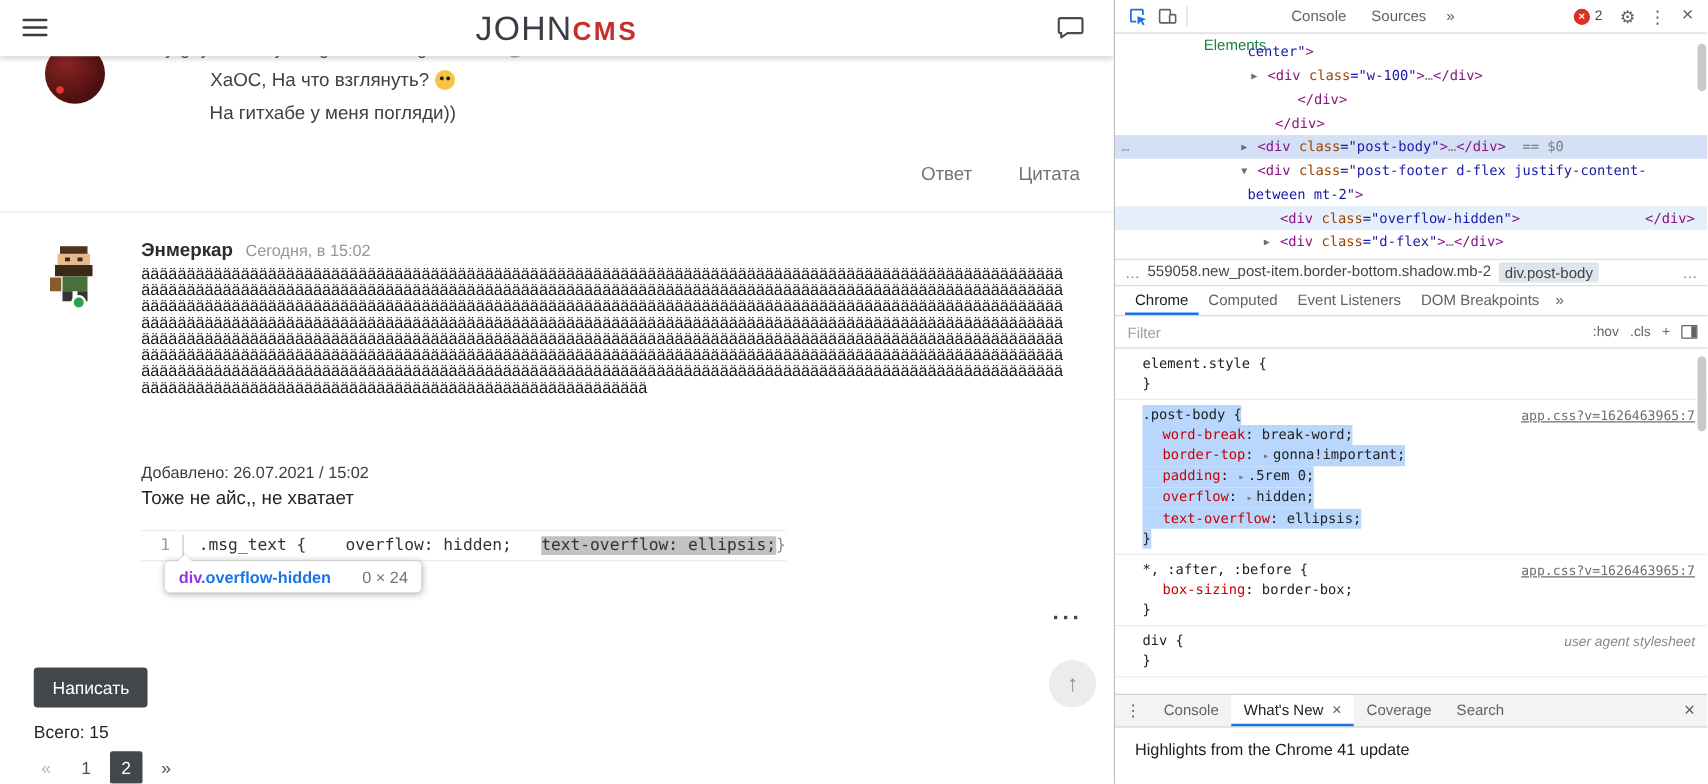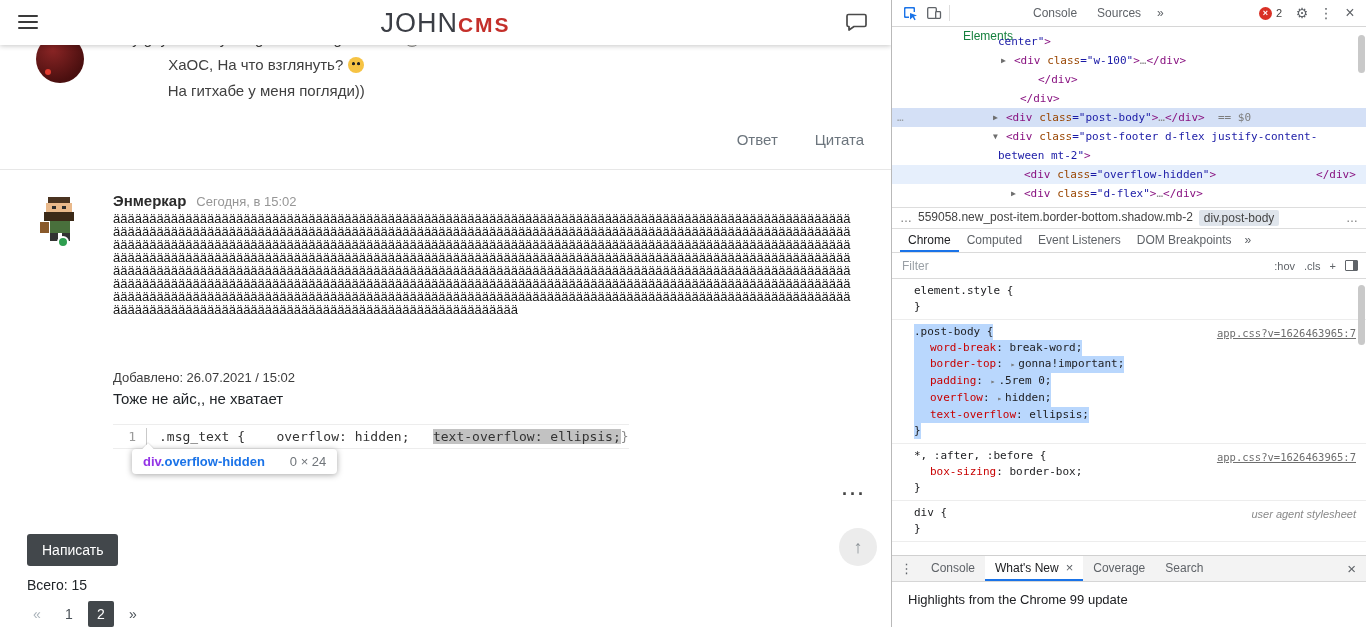--- a/index.html
+++ b/index.html
@@ -336,17 +336,17 @@
             </span>
             <span class="dr-tab">
               <span>Coverage</span>
             </span>
             <span class="dr-tab">
               <span>Search</span>
             </span>
           </div>
         <span class="drawer-close">×</span>
       </div>
-      <div class="drawer-content">Highlights from the Chrome 99 update</div>
+      <div class="drawer-content">Highlights from the Chrome 41 update</div>
     </div>
 
   </div>
 </div>
 
 </body></html>

